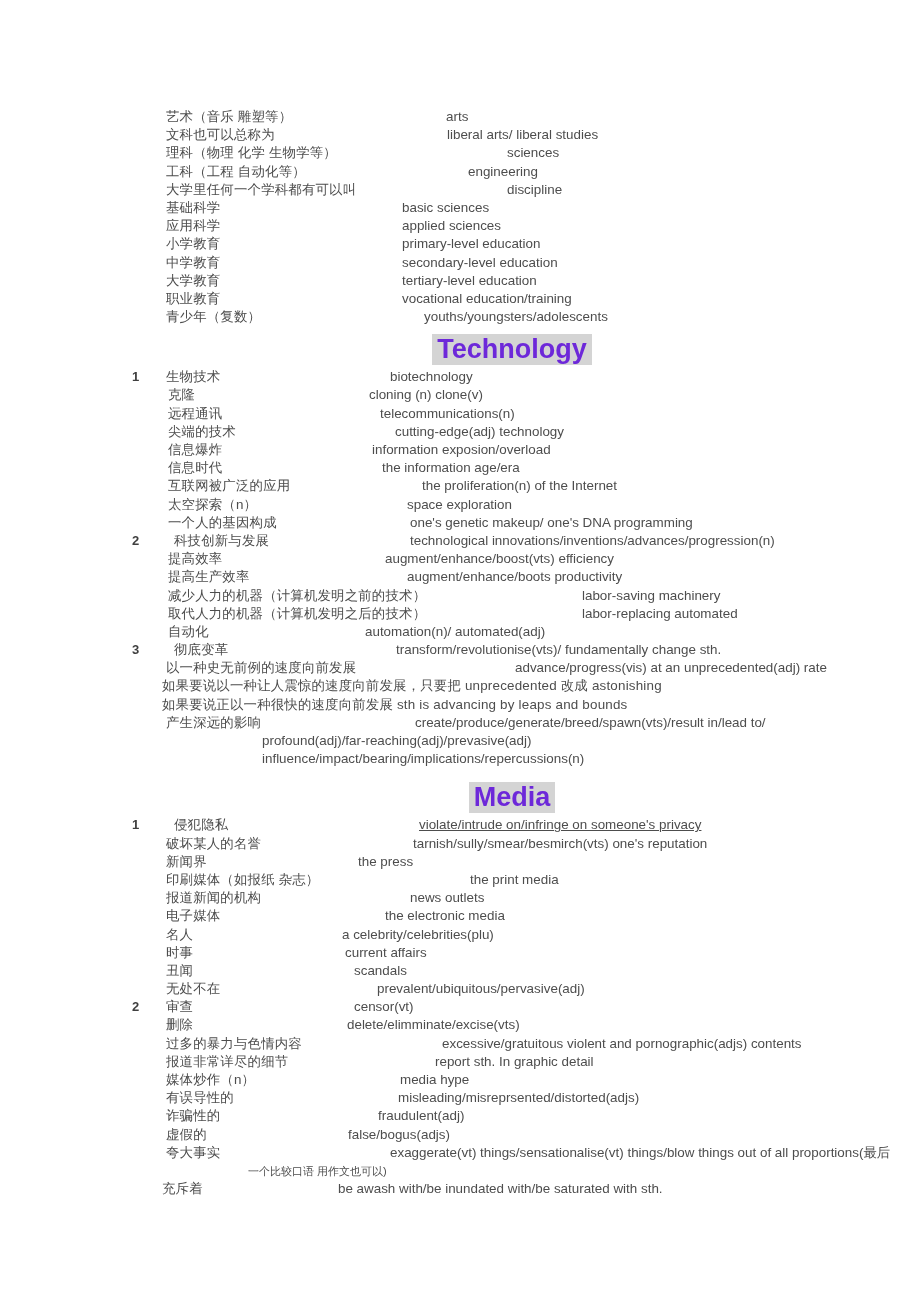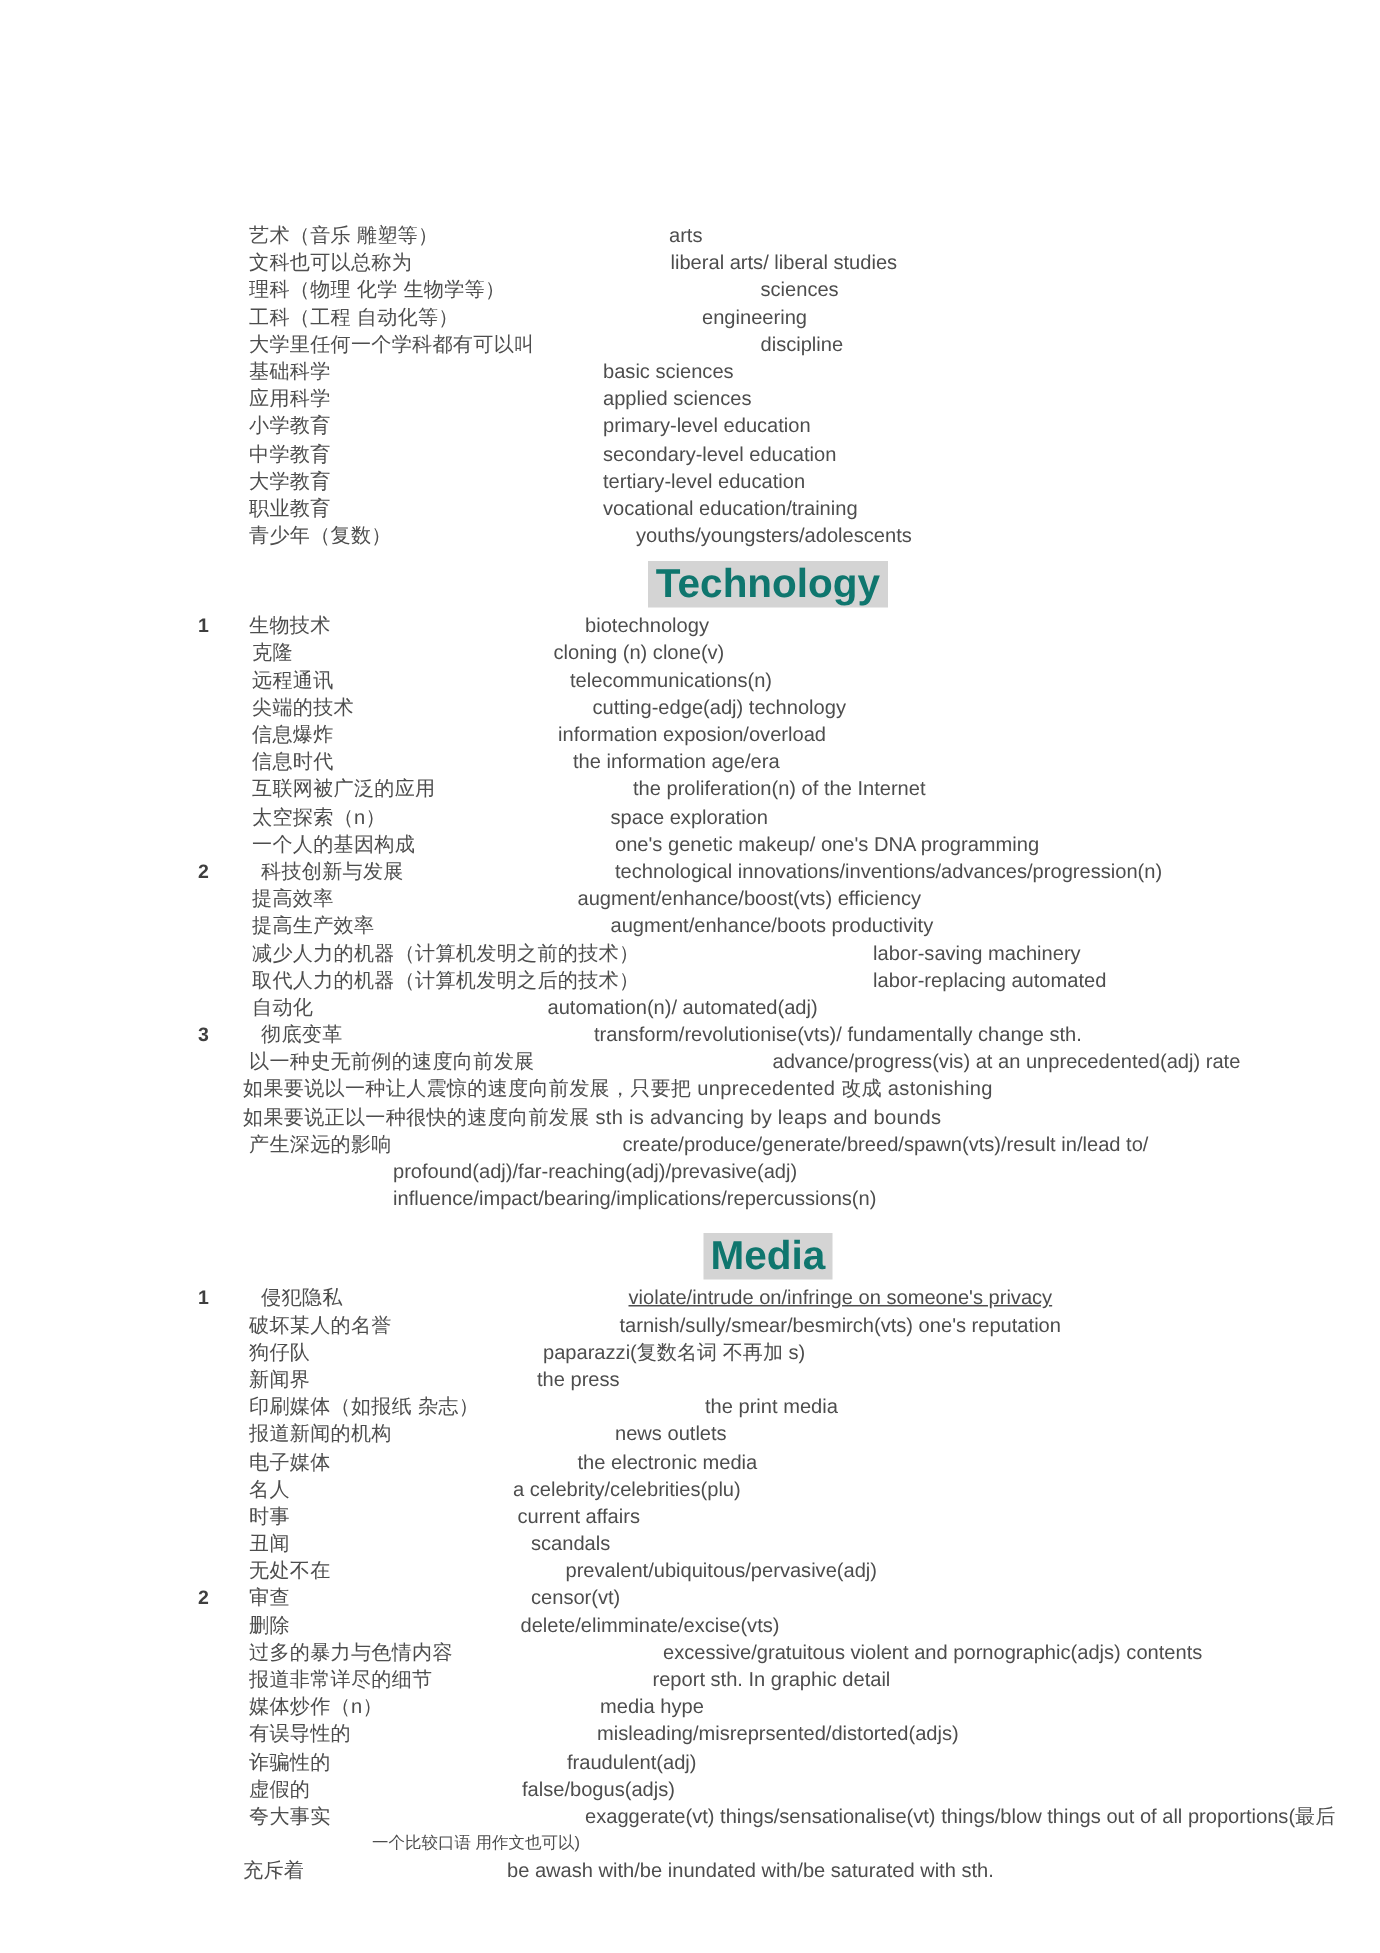--- a/index.html
+++ b/index.html
@@ -21,21 +21,20 @@
     top: 0;
     width: 920px;
     height: 1302px;
     overflow: hidden;
   }
   .doc-body {
     position: absolute;
     left: 132px;
     top: 108px;
     width: 760px;
-    margin-top: 40px;
   }
   
   .line {
     position: relative;
     height: 18.2px;
     line-height: 18.2px;
     font-size: 13.2px;
     white-space: nowrap;
   }
   .num {
@@ -66,21 +65,21 @@
   .cn-d { left: 34px; }
 
   .sect-header {
     position: relative;
     height: 34px;
     text-align: center;
   }
   .sect-header .hl {
     display: inline-block;
     background: #d4d4d4;
-    color: #0f766e;
+    color: #6d28d9;
     font-weight: bold;
     font-size: 27px;
     line-height: 31px;
     padding: 0 5px;
     letter-spacing: 0px;
   }
   .spacer-sm { height: 8px; }
   .spacer-md { height: 14px; }
   .cont {
     position: absolute;
@@ -256,24 +255,20 @@
         <div class="line">
           <span class="num">1</span>
           <span class="cn cn-b">侵犯隐私</span>
           <span class="en" style="left: 287px; text-decoration: underline;">violate/intrude on/infringe on someone's privacy</span>
         </div>
         <div class="line">
           <span class="cn cn-d">破坏某人的名誉</span>
           <span class="en" style="left: 281px;">tarnish/sully/smear/besmirch(vts) one's reputation</span>
         </div>
         <div class="line">
-          <span class="cn cn-d">狗仔队</span>
-          <span class="en" style="left: 230px;">paparazzi(复数名词 不再加 s)</span>
-        </div>
-        <div class="line">
           <span class="cn cn-d">新闻界</span>
           <span class="en" style="left: 226px;">the press</span>
         </div>
         <div class="line">
           <span class="cn cn-d">印刷媒体（如报纸 杂志）</span>
           <span class="en" style="left: 338px;">the print media</span>
         </div>
         <div class="line">
           <span class="cn cn-d">报道新闻的机构</span>
           <span class="en" style="left: 278px;">news outlets</span>

